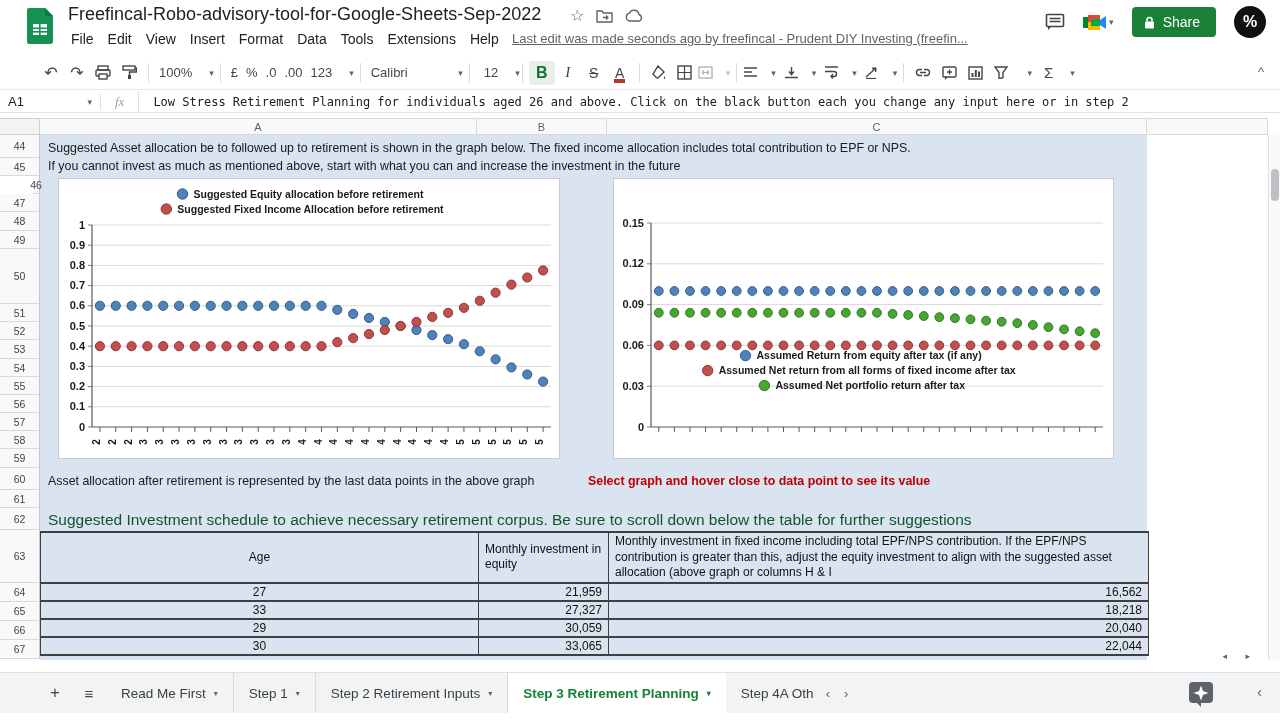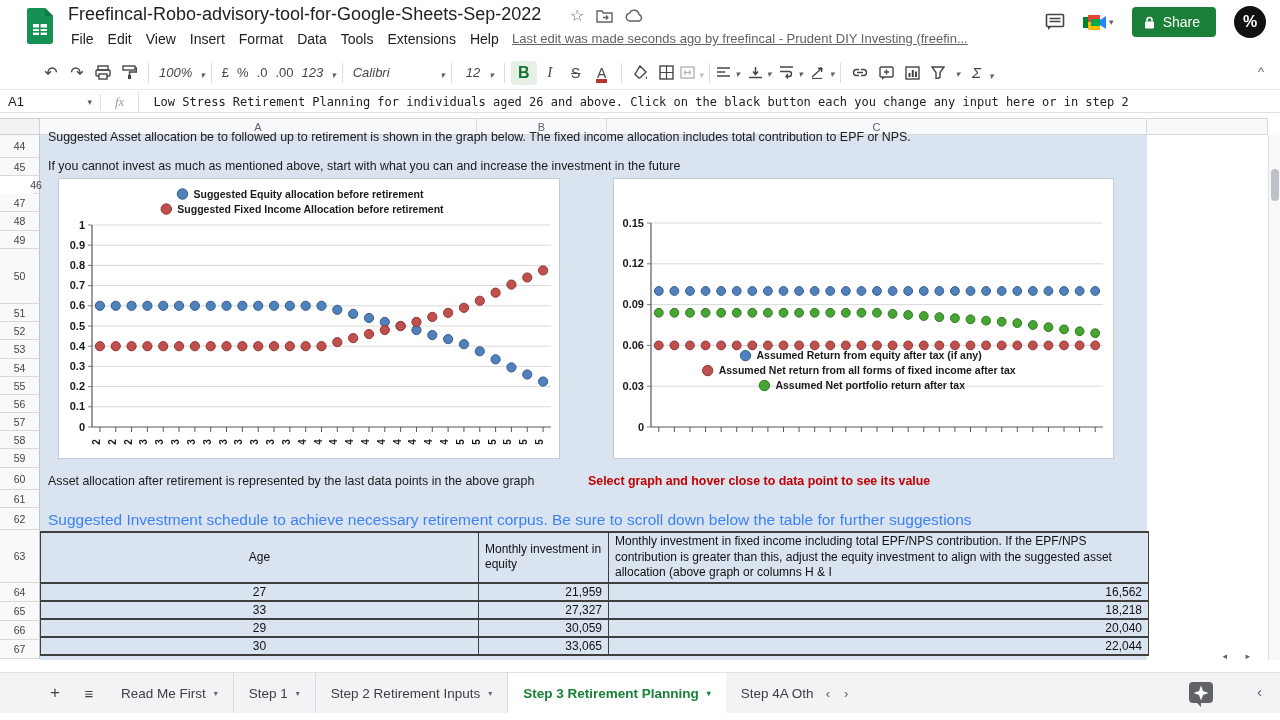--- a/index.html
+++ b/index.html
@@ -19,21 +19,21 @@
   .share-btn{display:flex;align-items:center;gap:8px;background:#1a7f37;color:#fff;font-size:14px;padding:7px 16px 7px 12px;border-radius:4px;}
   .avatar{width:32px;height:32px;border-radius:50%;background:#111;color:#fff;display:flex;align-items:center;justify-content:center;font-size:16px;font-weight:bold;}
   .meet-wrap{display:flex;align-items:center;gap:2px;}
   .dd{font-size:9px;color:#5f6368;}
 
   
   .toolbar{position:absolute;top:56px;left:0;width:1280px;height:34px;background:#fff;display:flex;align-items:center;padding-left:38px;border-bottom:1px solid #e8eaed;}
   .tb-btn{display:flex;align-items:center;justify-content:center;min-width:26px;height:26px;border-radius:4px;color:#454746;}
   .tb-txt{font-size:13px;color:#454746;padding:0 4px;white-space:nowrap;}
   .tb-sep{width:1px;height:20px;background:#dadce0;margin:0 6px;}
-  .tb-group{display:flex;align-items:flex-end;gap:4px;font-style:italic;}
+  .tb-group{display:flex;align-items:center;gap:13px;}
   .bold-active{background:#e6f0e6;border-radius:4px;color:#137333;font-weight:bold;width:26px;height:24px;display:flex;align-items:center;justify-content:center;}
   .italic-b{font-style:italic;font-family:"Liberation Serif",serif;font-size:15px;}
   .strike-b{text-decoration:line-through;font-size:14px;}
   .color-a{position:relative;font-size:14px;line-height:12px;}
   .color-a::after{content:"";position:absolute;left:-1px;right:-1px;bottom:-4px;height:4px;background:#b7352c;}
   .tb-collapse{position:absolute;right:16px;top:8px;color:#5f6368;font-size:13px;}
   .disabled{opacity:0.4;}
 
   
   .formulabar{position:absolute;top:91px;left:0;width:1280px;height:22px;background:#fff;display:flex;align-items:center;border-bottom:1px solid #e0e0e0;}
@@ -44,21 +44,21 @@
   
   .grid{position:absolute;top:113px;left:0;width:1280px;height:547px;background:#fff;}
   .col-headers{position:absolute;top:5px;left:0;height:17px;width:1268px;}
   .corner{position:absolute;left:0;top:5px;width:40px;height:17px;background:#f1f3f4;border:1px solid #d0d0d0;border-left:none;}
   .col-h{position:absolute;top:0;height:17px;background:#f8f9fa;border:1px solid #d9d9d9;border-left:none;font-size:11px;color:#5f6368;display:flex;align-items:center;justify-content:center;}
   .row-headers{position:absolute;left:0;top:22px;width:40px;}
   .row-h{border-bottom:1px solid #d9d9d9;border-right:1px solid #c7c7c7;background:#f8f9fa;font-size:10.5px;color:#444;display:flex;align-items:center;justify-content:center;}
   .blue-region{position:absolute;left:40px;top:22px;width:1107px;height:525px;background:#dae3f0;}
   .cell-text{position:absolute;font-size:12.4px;color:#1a1a1a;white-space:nowrap;}
   .red-note{position:absolute;font-size:12.4px;font-weight:bold;color:#c00000;white-space:nowrap;}
-  .big-text{position:absolute;font-size:15.5px;color:#3b82f6;white-space:nowrap;}
+  .big-text{position:absolute;font-size:15.5px;color:#14532d;white-space:nowrap;}
 
   .chart-box{position:absolute;background:#fff;border:1px solid #c6ccd4;}
 
   .invest-table{position:absolute;left:40px;top:418px;width:1108px;border-collapse:collapse;table-layout:fixed;background:#dae3f0;font-size:12px;color:#111;}
   .invest-table th,.invest-table td{border:1px solid #3f3f3f;border-top-width:2px;border-bottom-width:2px;padding:1px 6px;}
   .invest-table th{font-weight:normal;height:49px;line-height:1.3;vertical-align:middle;}
   .invest-table td{height:14px;}
   .th0{text-align:center;}
   .th1,.th2{text-align:left;font-size:12px;}
   .c0{text-align:center;}
@@ -313,21 +313,21 @@
         <div class="row-h" style="height: 22px;">60</div>
         <div class="row-h" style="height: 18px;">61</div>
         <div class="row-h" style="height: 22px;">62</div>
         <div class="row-h" style="height: 53px;">63</div>
         <div class="row-h" style="height: 19px;">64</div>
         <div class="row-h" style="height: 19px;">65</div>
         <div class="row-h" style="height: 19px;">66</div>
         <div class="row-h" style="height: 19px;">67</div>
       </div>
 
-  <div class="cell-text" style="left:48px;top:17px;">Suggested Asset allocation be to followed up to retirement is shown in the graph below. The fixed income allocation includes total contribution to EPF or NPS.</div>
+  <div class="cell-text" style="left:48px;top:28px;">Suggested Asset allocation be to followed up to retirement is shown in the graph below. The fixed income allocation includes total contribution to EPF or NPS.</div>
   <div class="cell-text" style="left:48px;top:361px;">Asset allocation after retirement is represented by the last data points in the above graph</div>
   <div class="cell-text" style="left:48px;top:46px;">If you cannot invest as much as mentioned above, start with what you can and increase the investment in the future</div>
   <div class="red-note" style="left:588px;top:361px;">Select graph and hover close to data point to see its value</div>
   <div class="big-text" style="left:48px;top:398px;">Suggested Investment schedule to achieve necessary retirement corpus. Be sure to scroll down below the table for further suggestions</div>
 
   <div class="chart-box" id="chart1" style="left:58px;top:65px;width:502px;height:281px;"><svg width="502" height="281">
           <line x1="33" y1="46" x2="492" y2="46" stroke="#d9d9d9" stroke-width="1"></line>
           <line x1="29" y1="46" x2="33" y2="46" stroke="#808080" stroke-width="1"></line>
           <text x="26" y="49.5" text-anchor="end" font-size="11" font-weight="bold" fill="#1a1a1a">1</text>
           <line x1="33" y1="66.19999999999999" x2="492" y2="66.19999999999999" stroke="#d9d9d9" stroke-width="1"></line>

